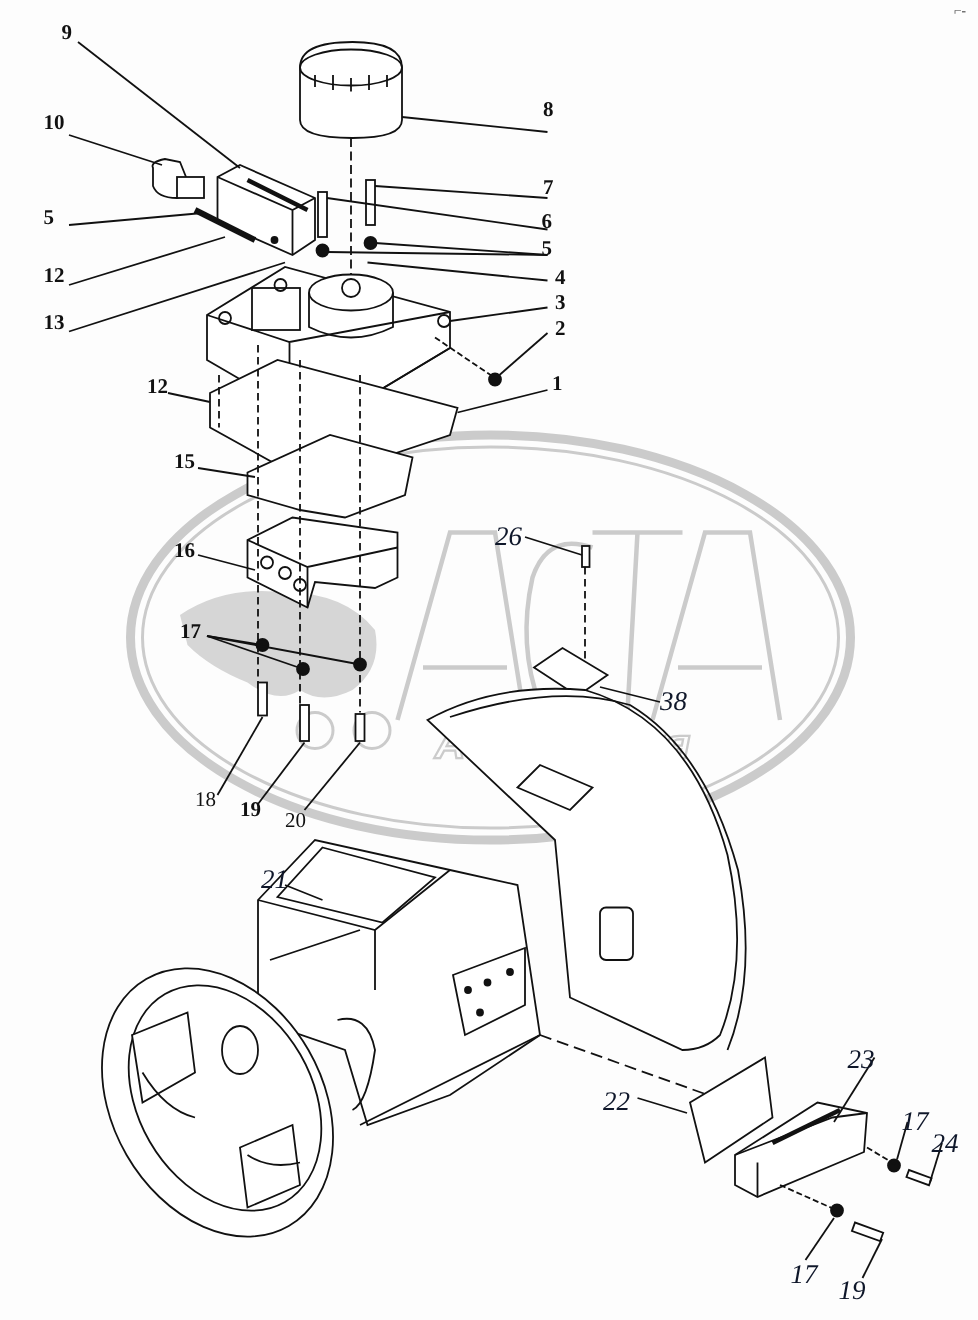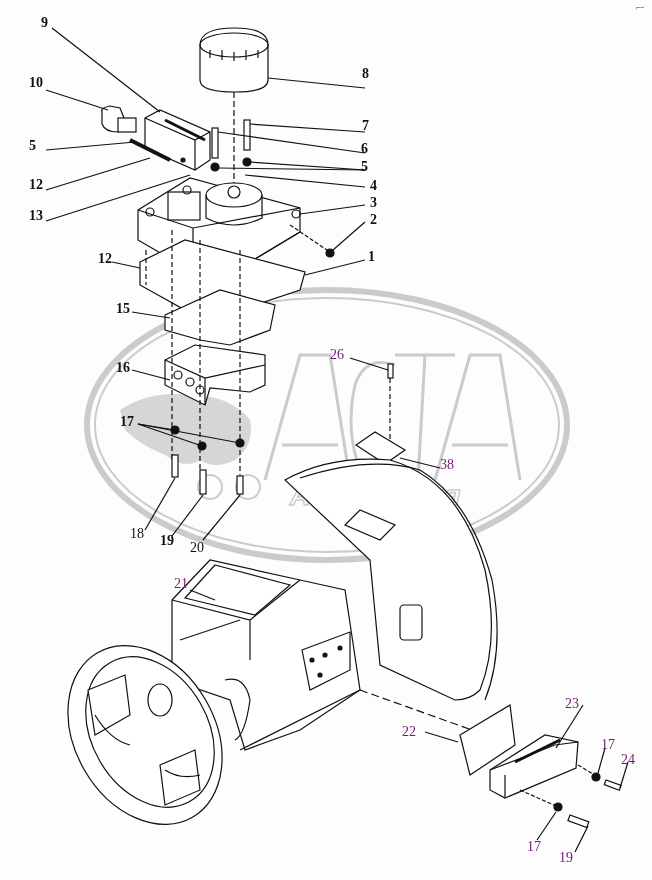--- a/index.html
+++ b/index.html
@@ -1,20 +1,20 @@
 <!DOCTYPE html>
 <html><head>
 <meta charset="utf-8">
 <style>
   html,body{margin:0;padding:0;background:#fdfdfd;}
   body{width:652px;height:880px;position:relative;overflow:hidden;font-family:"Liberation Serif","DejaVu Serif",serif;}
   #stage{position:absolute;left:0;top:0;width:652px;height:880px;}
   .callout{position:absolute;font-size:14px;color:#111;line-height:1;white-space:nowrap;}
   .callout.bold{font-weight:bold;}
-  .callout.light{color:#701a75;font-size:14px;}
+  .callout.light{color:#0f172a;font-size:18px;font-style:italic;}
   .wm-text{font-family:"Liberation Sans","DejaVu Sans",sans-serif;}
   .corner-mark{position:absolute;right:8px;top:2px;font-size:9px;color:#333;}
 </style>
 </head>
 <body>
 
 <div id="stage">
 
   <svg width="652" height="880" viewBox="0 0 652 880" xmlns="http://www.w3.org/2000/svg" style="position:absolute;left:0;top:0;">
 

